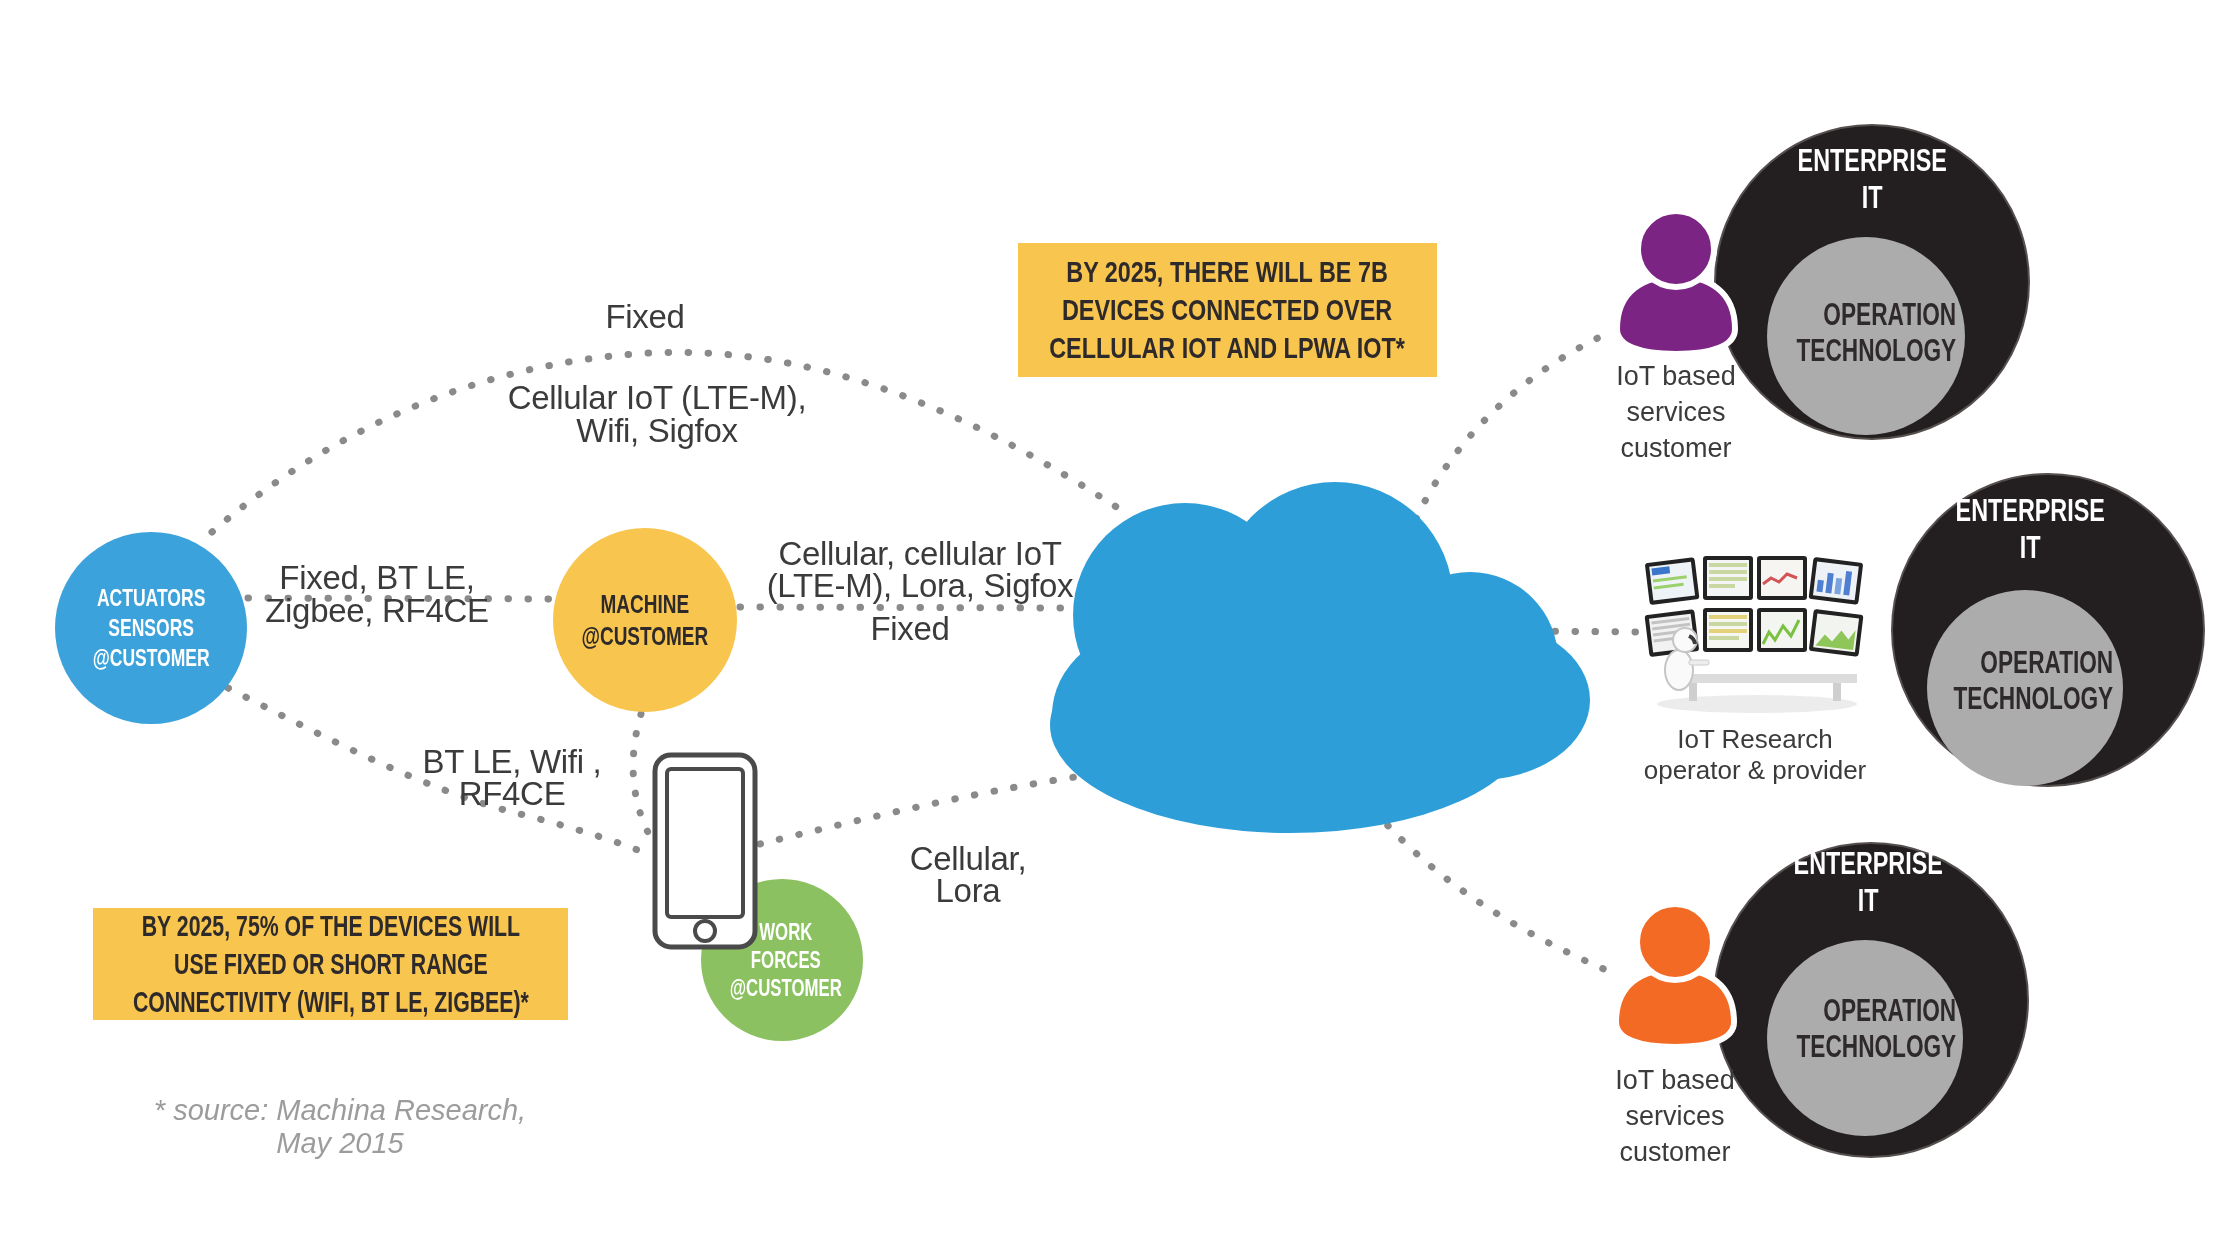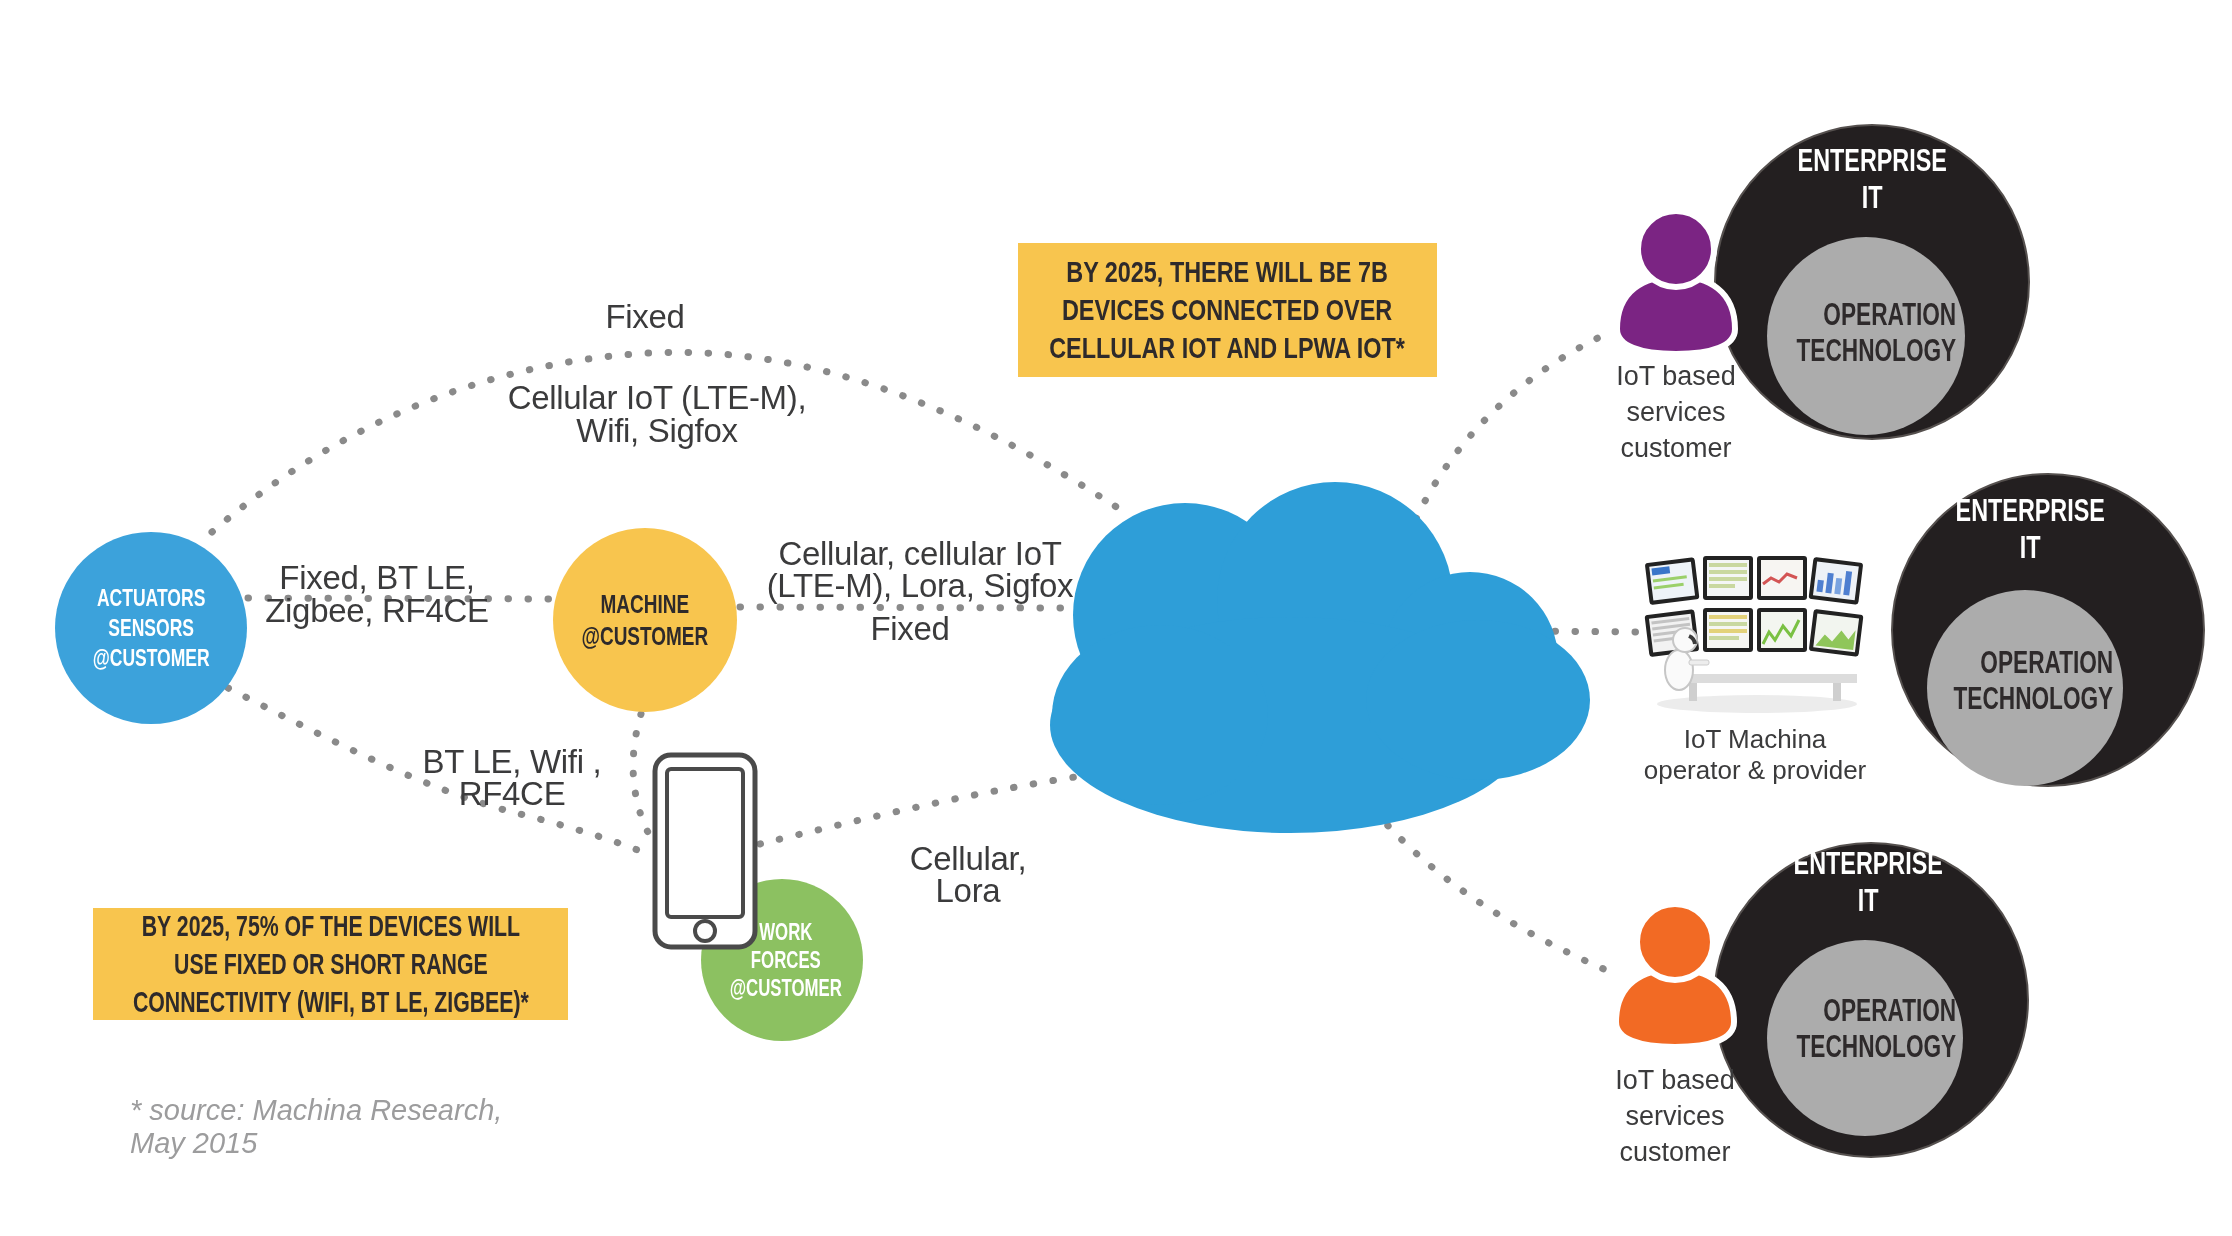--- a/index.html
+++ b/index.html
@@ -25,21 +25,21 @@
 
   .entlabel{position:absolute;text-align:center;color:#fff;font-size:32px;line-height:39px;}
   .otlabel{position:absolute;text-align:right;color:var(--c-ink,#2e2a2b);font-size:31px;line-height:35px;}
 
   .linklabel{position:absolute;text-align:center;color:var(--c-label,#3B3B3C);font-size:33px;line-height:33px;letter-spacing:-0.3px;}
   .personlabel{position:absolute;text-align:center;color:var(--c-label,#3B3B3C);font-size:27px;line-height:36px;}
 
   .callout{position:absolute;background:var(--c-yellow,#F8C54E);display:flex;align-items:center;justify-content:center;text-align:center;}
   .callout .cond{font-size:30px;line-height:38px;color:var(--c-ink,#2e2a2b);}
 
-  .source{position:absolute;font-style:italic;font-size:29px;color:var(--c-muted,#9C9C9D);}
+  .source{position:absolute;font-style:italic;font-size:29px;color:var(--c-muted,#9C9C9D);text-align:center;}
 </style>
 </head>
 <body>
 
 <div class="canvas">
 
   <svg class="full z1">
     <g fill="none" stroke="#8A8A8A" stroke-width="7" stroke-linecap="round" stroke-dasharray="0.5 19.5">
       <path d="M 212 532 C 330 430 480 362 650 353 C 830 344 990 425 1118 508"></path>
       <path d="M 248 598 L 552 599"></path>
@@ -240,21 +240,21 @@
     <div>Cellular,</div>
     <div>Lora</div>
   </div>
 
   <div class="personlabel z4" style="left:1566px;top:358px;width:220px;">
     <div>IoT based</div>
     <div>services</div>
     <div>customer</div>
   </div>
   <div class="personlabel z4" style="left:1605px;top:724px;width:300px;line-height:31px;font-size:26px;">
-    <div>IoT Machina</div>
+    <div>IoT Research</div>
     <div>operator &amp; provider</div>
   </div>
   <div class="personlabel z4" style="left:1565px;top:1062px;width:220px;">
     <div>IoT based</div>
     <div>services</div>
     <div>customer</div>
   </div>
 
   <div class="callout z5" style="left:1018px;top:243px;width:419px;height:134px;">
     <div class="cond" style="--sx:.78">

